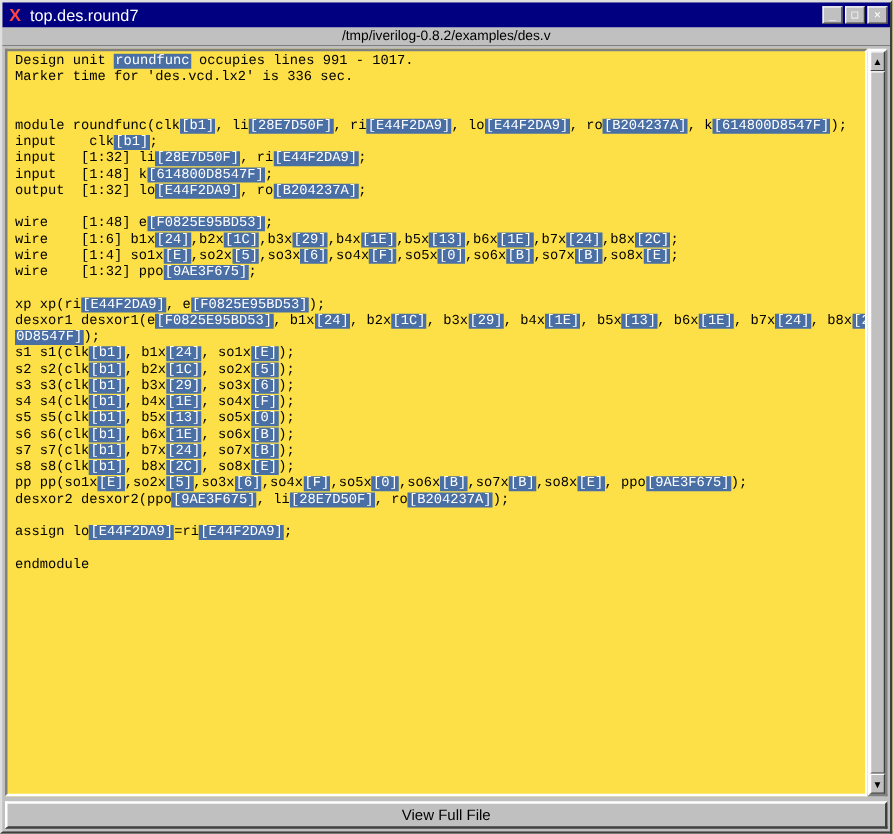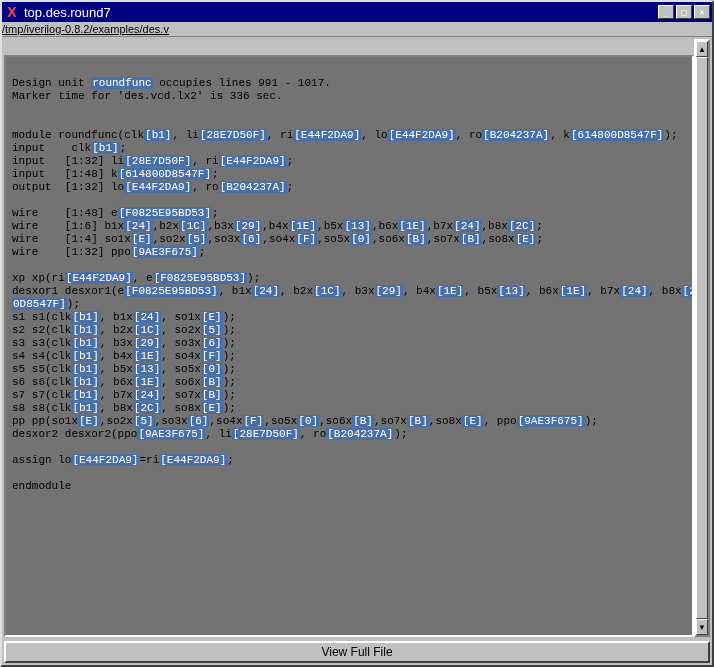--- a/index.html
+++ b/index.html
@@ -59,44 +59,43 @@
   justify-content: center;
   font-size: 9px;
   font-family: monospace;
   line-height: 1;
   cursor: pointer;
   margin-left: 2px;
 }
 .titlebar-btn.close { margin-left: 2px; }
 .pathbar {
   background: #c0c0c0;
+  text-align: center;
   font-size: 11px;
   padding: 1px 0;
   border-bottom: 1px solid #808080;
-  text-decoration: underline;
 }
 .content-wrapper {
   flex: 1;
   display: flex;
   background: #c0c0c0;
   padding: 2px;
 }
 .code-area {
   flex: 1;
-  background: #737373;
+  background: #fde047;
   border: 2px solid;
   border-color: #808080 #fff #fff #808080;
-  padding: 20px 6px;
+  padding: 2px 6px;
   font-family: "Courier New", monospace;
   font-size: 11px;
   line-height: 13px;
   white-space: pre;
   overflow: hidden;
   color: #000;
-  margin-top: 16px;
 }
 
 .hl {
   background: #4a6fa5;
   color: #fff;
   padding: 0 1px;
 }
 .scrollbar {
   width: 16px;
   background: #c0c0c0;

